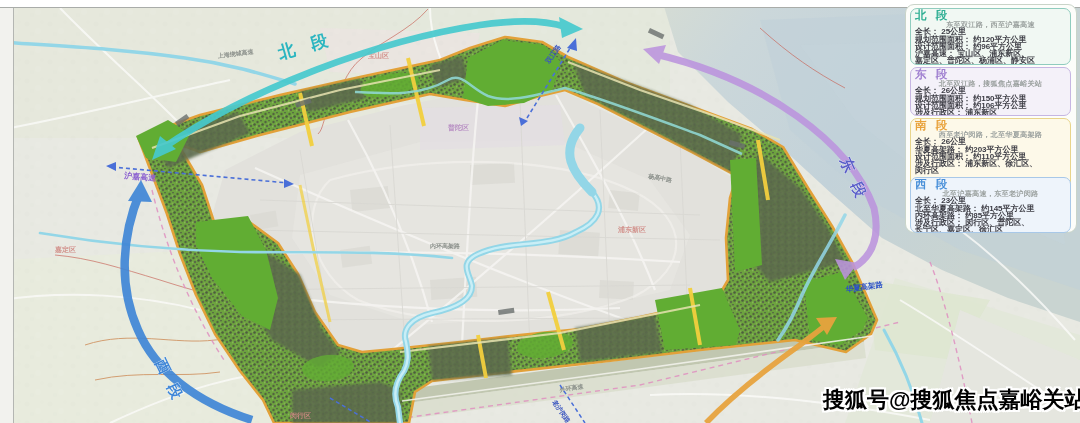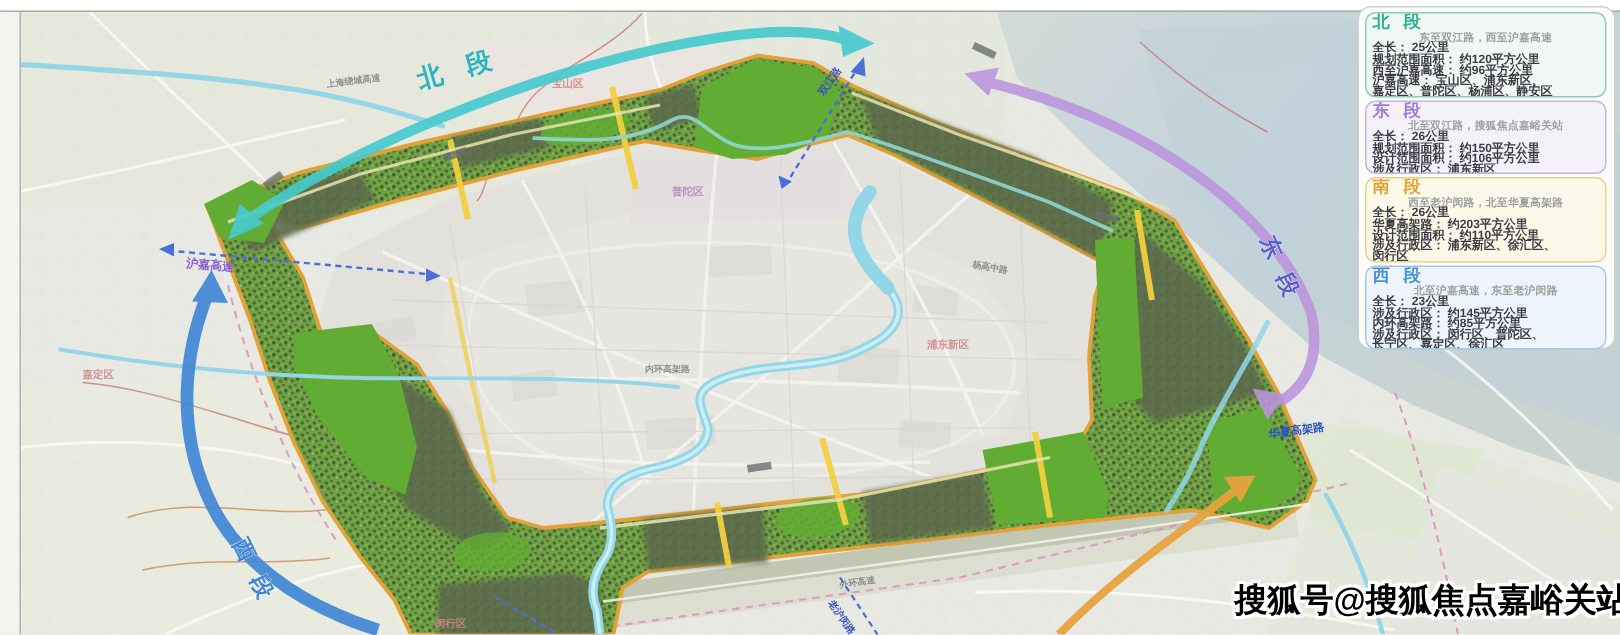--- a/index.html
+++ b/index.html
@@ -260,46 +260,46 @@
   <rect x="0" y="8" width="13" height="415" fill="#f2f2ee"></rect>
   <line x1="13.5" y1="8" x2="13.5" y2="423" stroke="#b4b6b2" stroke-width="1"></line>
 </svg>
 
 <div id="legend">
   <div class="lg" style="top:3px;height:57px;background:#f1f8f3;border:1.5px solid #8fccbe;">
     <div class="tt" style="color:#2fae93;">北 段</div>
     <div class="st">东至双江路，西至沪嘉高速</div>
     <div>全长： 25公里</div>
     <div>规划范围面积： 约120平方公里</div>
-    <div>西至沪嘉高速： 约96平方公里</div>
+    <div>设计范围面积： 约96平方公里</div>
     <div>沪嘉高速： 宝山区、浦东新区、</div>
     <div>嘉定区、普陀区、杨浦区、静安区</div>
   </div>
   <div class="lg" style="top:62px;height:49px;background:#f4f1f9;border:1.5px solid #c6b6e2;">
     <div class="tt" style="color:#9f7fd0;">东 段</div>
     <div class="st">北至双江路，搜狐焦点嘉峪关站</div>
     <div>全长： 26公里</div>
     <div>规划范围面积： 约150平方公里</div>
     <div>设计范围面积： 约106平方公里</div>
     <div>涉及行政区： 浦东新区</div>
   </div>
-  <div class="lg" style="top:113px;height:57px;background:#fdf9e9;border:1.5px solid #e8d48a;">
+  <div class="lg" style="top:113px;height:72px;background:#fdf9e9;border:1.5px solid #e8d48a;">
     <div class="tt" style="color:#e8a23c;">南 段</div>
     <div class="st">西至老沪闵路，北至华夏高架路</div>
     <div>全长： 26公里</div>
     <div>华夏高架路： 约203平方公里</div>
     <div>设计范围面积： 约110平方公里</div>
     <div>涉及行政区： 浦东新区、徐汇区、</div>
     <div>闵行区</div>
   </div>
   <div class="lg" style="top:172px;height:56px;background:#eef4fb;border:1.5px solid #a8c8e8;">
     <div class="tt" style="color:#4a90d9;">西 段</div>
     <div class="st">北至沪嘉高速，东至老沪闵路</div>
     <div>全长： 23公里</div>
-    <div>涉及行政区： 约145平方公里</div>
+    <div>北至华夏高架路： 约145平方公里</div>
     <div>内环高架路： 约85平方公里</div>
     <div>涉及行政区： 闵行区、普陀区、</div>
     <div>长宁区、嘉定区、徐汇区</div>
   </div>
 </div>
 
 <div id="wm">搜狐号@搜狐焦点嘉峪关站</div>
 </div>
 
 </body></html>

